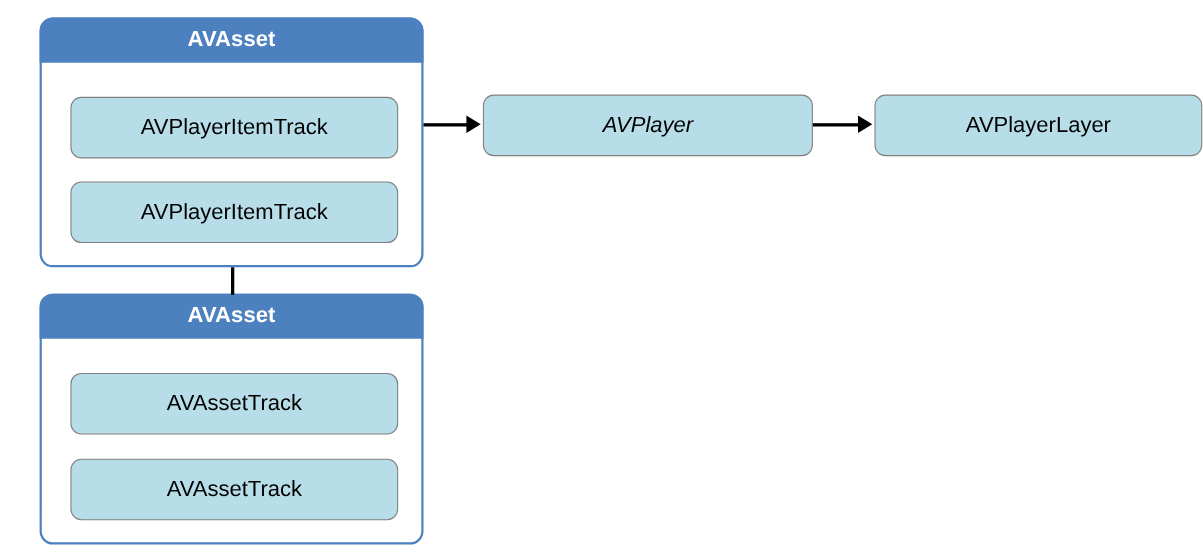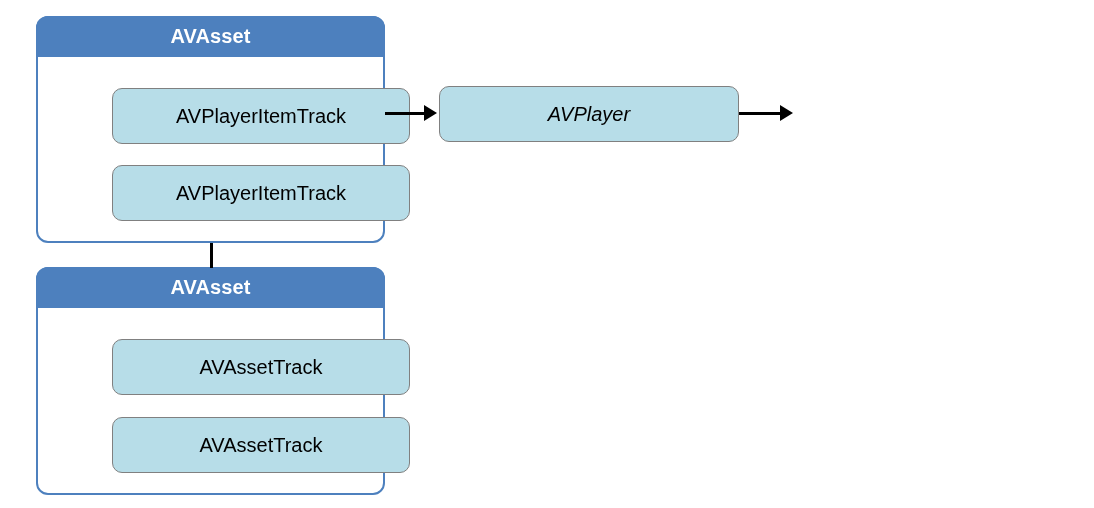--- a/index.html
+++ b/index.html
@@ -49,21 +49,20 @@
     font-size: 20px;
     font-weight: bold;
     letter-spacing: 0.1px;
   }
   .asset-group-body {
     position: absolute;
     left: 0;
     right: 0;
     top: 39px;
     bottom: 0;
-    margin-left: 48px;
   }
 
   
   .node-box {
     position: absolute;
     box-sizing: border-box;
     background: #b7dde8;
     border: 1.6px solid #808080;
     border-radius: 10px;
     display: flex;
@@ -111,20 +110,21 @@
   <div class="asset-group" style="left:18px; top:267px; width:349px; height:228px;">
     <div class="asset-group-header">AVAsset</div>
     <div class="asset-group-body">
       <div class="node-box" style="left:26px; top:31px; width:298px; height:56px;">AVAssetTrack</div>
       <div class="node-box" style="left:26px; top:109px; width:298px; height:56px;">AVAssetTrack</div>
     </div>
   </div>
 
   <div class="node-box" style="left:421px; top:86px; width:300px; height:56px;font-style:italic;">AVPlayer</div>
 
+  <div class="node-box" style="left:777px; top:86px; width:298px; height:56px;">AVPlayerLayer</div>
 
   <div class="connector-line-h" style="left:367px; top:112px; width:42px;"></div>
   <div class="arrow-head" style="left:406px; top:105px;"></div>
 
   <div class="connector-line-h" style="left:721px; top:112px; width:43px;"></div>
   <div class="arrow-head" style="left:762px; top:105px;"></div>
 
   <div class="connector-line-v" style="left:192px; top:243px; height:25px;"></div>
 
 </div>

